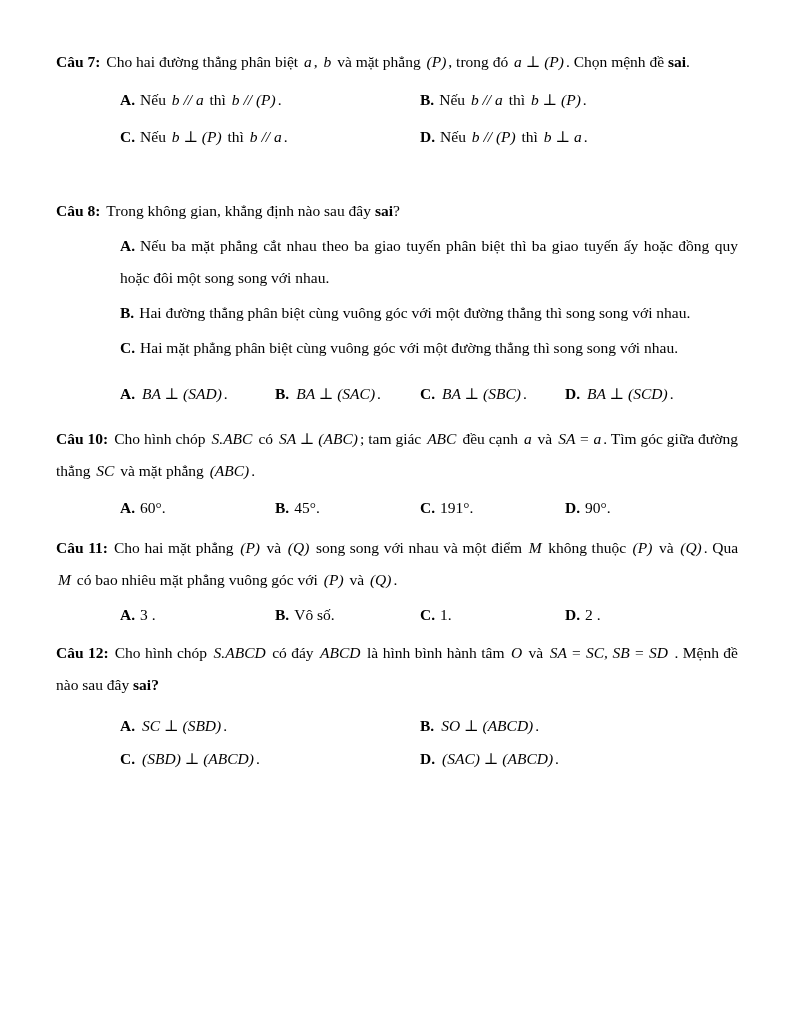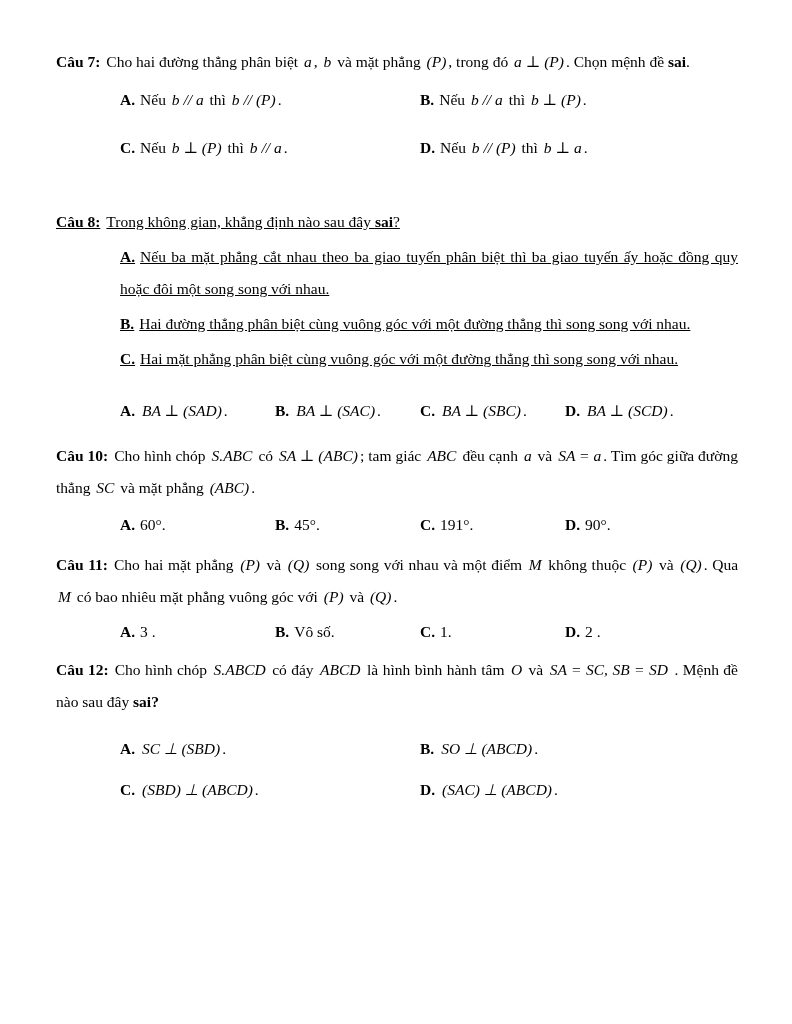--- a/index.html
+++ b/index.html
@@ -28,33 +28,33 @@
     display: grid;
     grid-template-columns: 300px 1fr;
   }
   .opts-grid4 {
     display: grid;
     grid-template-columns: 155px 145px 145px 1fr;
   }
   .opts-stack .option { text-align: justify; }
   
   .q7 .stem { margin-bottom: 6px; }
-  .q7 .opts { row-gap: 16px; }
+  .q7 .opts { row-gap: 5px; }
   .q7 { margin-bottom: 42px; }
   .q8 .stem { margin-bottom: 3px; }
   .q8 .option { margin-bottom: 3px; }
-  .q8 { margin-bottom: 20px; text-decoration: underline; }
+  .q8 { margin-bottom: 14px; }
   .q9 .opts { margin-top: 6px; }
   .q9 { margin-bottom: 13px; }
   .q10 .stem { margin-bottom: 5px; }
   .q10 { margin-bottom: 8px; }
   .q11 .stem { margin-bottom: 3px; }
   .q11 { margin-bottom: 6px; }
-  .q12 .stem { margin-bottom: 15px; }
-  .q12 .opts { row-gap: 9px; font-family: Liberation Serif, serif; }
+  .q12 .stem { margin-bottom: 9px; }
+  .q12 .opts { row-gap: 1px; }
 </style>
 </head>
 <body>
 
 <div class="page">
 
   <section class="q q7">
     <p class="stem">
       <span class="qlabel">Câu 7:</span><span><span class="seg-n">Cho hai đường thẳng phân biệt </span><span class="seg-m">a</span><span class="seg-n">, </span><span class="seg-m">b</span><span class="seg-n"> và mặt phẳng </span><span class="seg-m">(P)</span><span class="seg-n">, trong đó </span><span class="seg-m">a ⊥ (P)</span><span class="seg-n">. Chọn mệnh đề </span><span class="seg-b">sai</span><span class="seg-n">.</span></span>
     </p>

